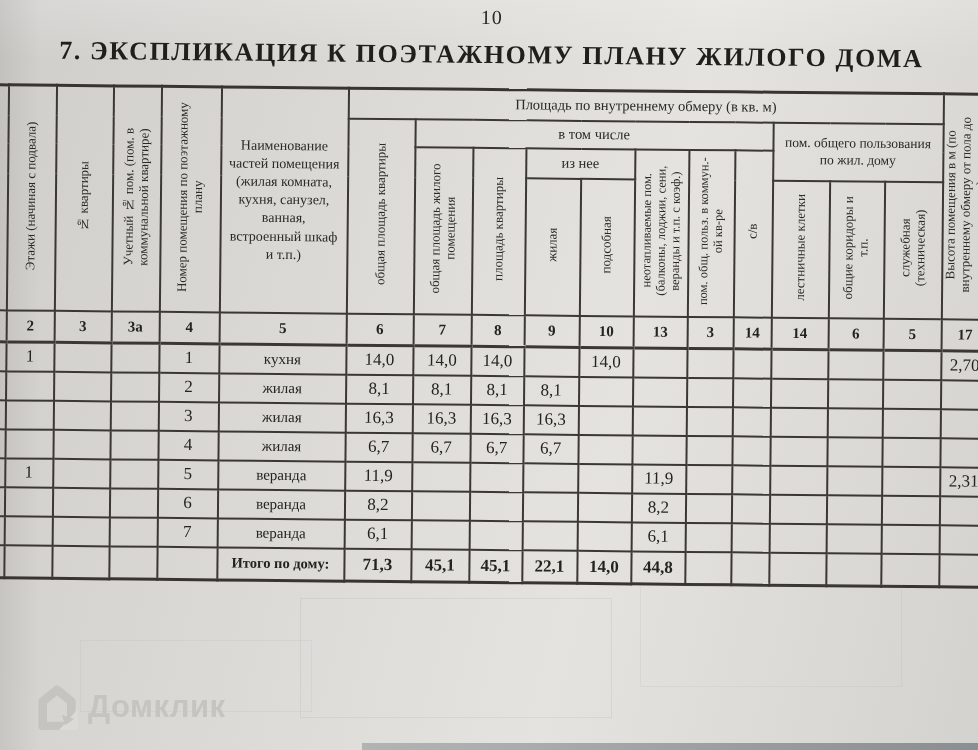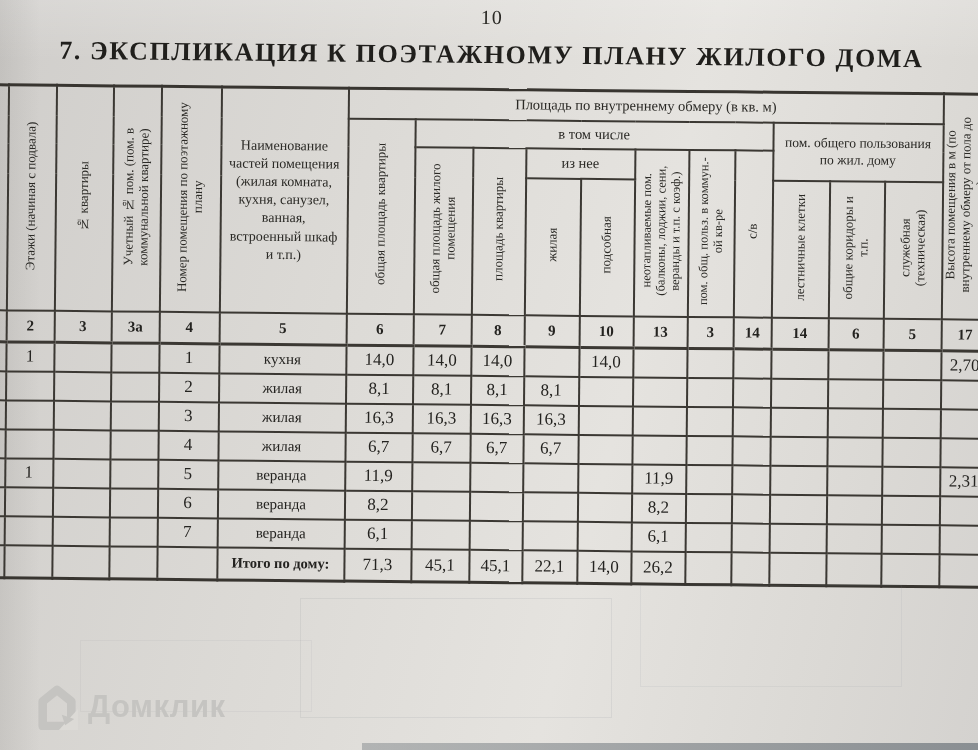--- a/index.html
+++ b/index.html
@@ -34,21 +34,21 @@
 
   .rot{display:inline-block;writing-mode:vertical-rl;transform:rotate(180deg);
     font-size:13px;line-height:1.15;color:#2b2a26;}
   .mh-full{max-height:210px}.mh-b2{max-height:186px}.mh-b3{max-height:156px}
   .mh-b4{max-height:128px}.mh-b5{max-height:118px}
   .band{font-size:14.5px;line-height:1.2;padding:1px 3px;color:#2b2a26;}
   .name-head{font-size:14px;line-height:1.3;padding:2px 4px;color:#2b2a26;}
   .val{font-size:17px;}
   .name-cell{text-align:left;padding-left:8px;font-size:15px;}
   .total-label{font-weight:bold;font-size:14.5px;text-align:right;padding-right:5px;}
-  tr.total .val{font-weight:normal;}
+  tr.total .val{font-weight:bold;}
 
   .ghost{position:absolute;border:1px solid rgba(125,128,142,.12);pointer-events:none;}
   .g1{left:300px;top:598px;width:310px;height:118px;}
   .g2{left:640px;top:585px;width:260px;height:100px;border-color:rgba(125,128,142,.09);}
   .g3{left:80px;top:640px;width:230px;height:70px;border-color:rgba(125,128,142,.08);}
   .edge-strip{position:absolute;bottom:0;left:362px;right:0;height:7px;
     background:linear-gradient(to right,rgba(140,145,148,.55),rgba(125,131,136,.85));}
 
   .watermark{position:absolute;left:36px;top:684px;display:flex;align-items:center;
     gap:10px;pointer-events:none;}
@@ -293,21 +293,21 @@
           <td></td>
           <td></td>
           <td></td>
           <td></td>
           <td class="total-label">Итого по дому:</td>
           <td class="val">71,3</td>
           <td class="val">45,1</td>
           <td class="val">45,1</td>
           <td class="val">22,1</td>
           <td class="val">14,0</td>
-          <td class="val">26,2</td>
+          <td class="val">44,8</td>
           <td></td>
           <td></td>
           <td></td>
           <td></td>
           <td></td>
           <td></td>
         </tr>
       </tbody>
     </table>
   </div>

